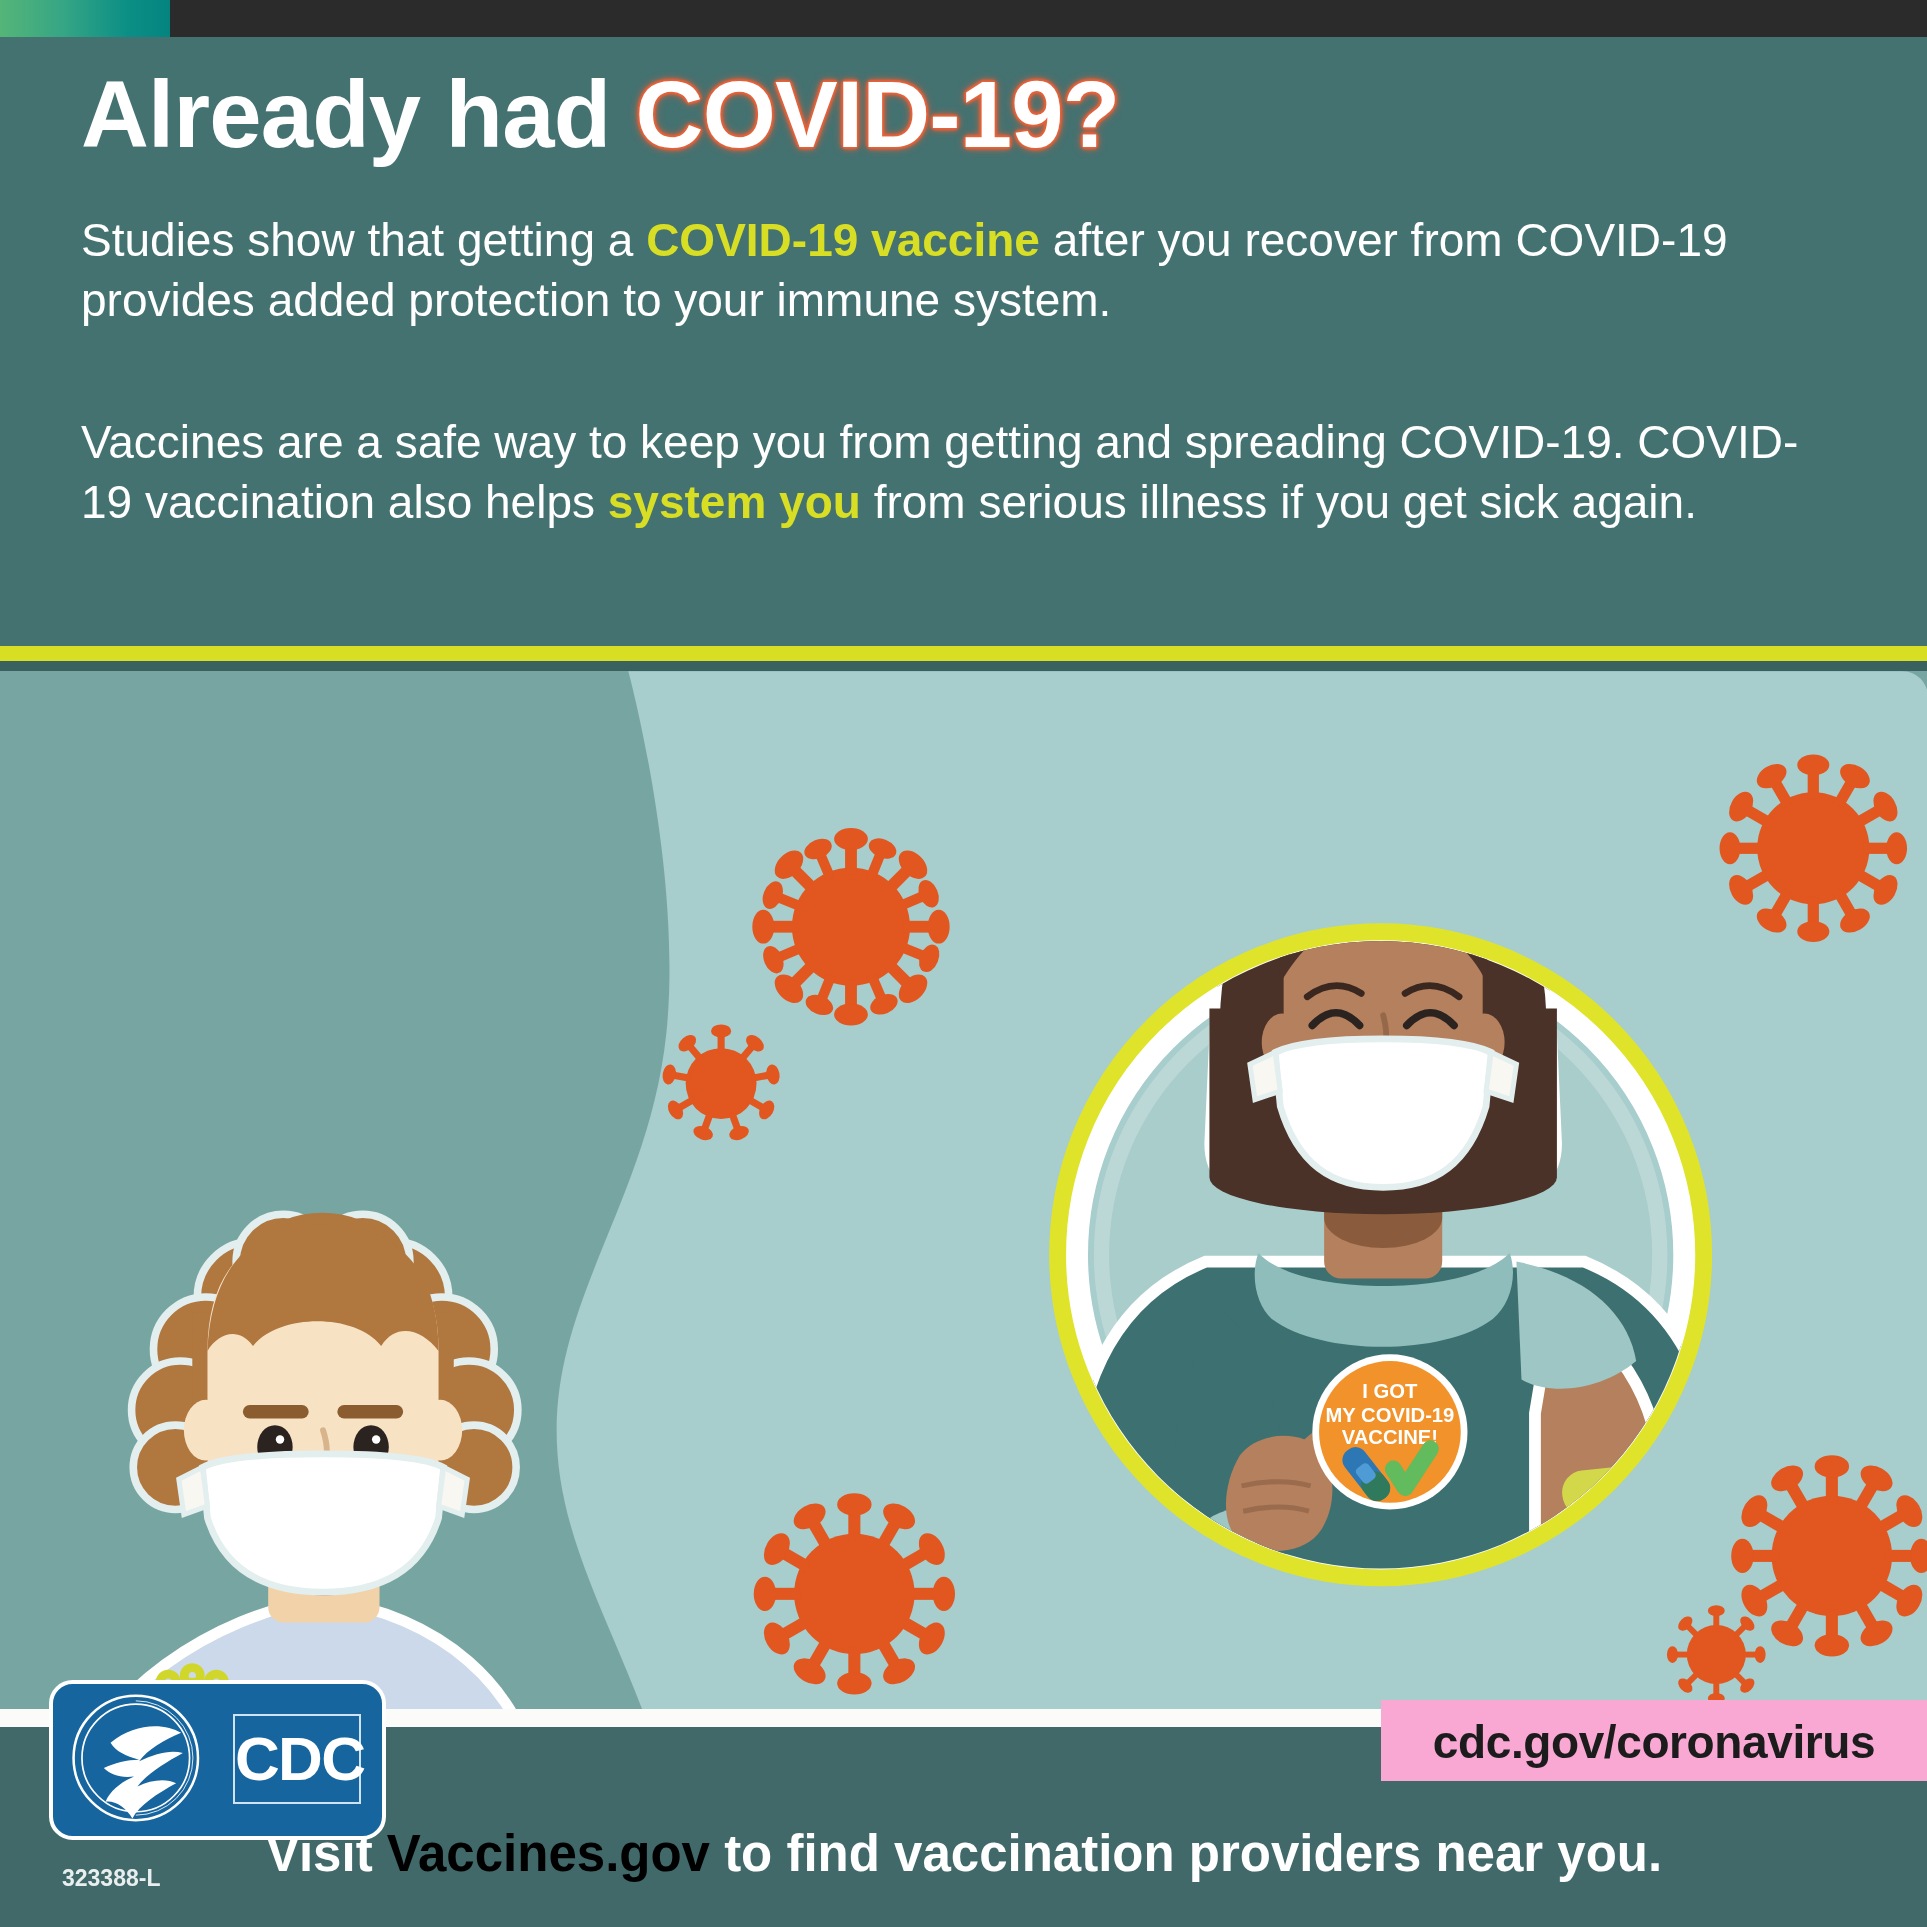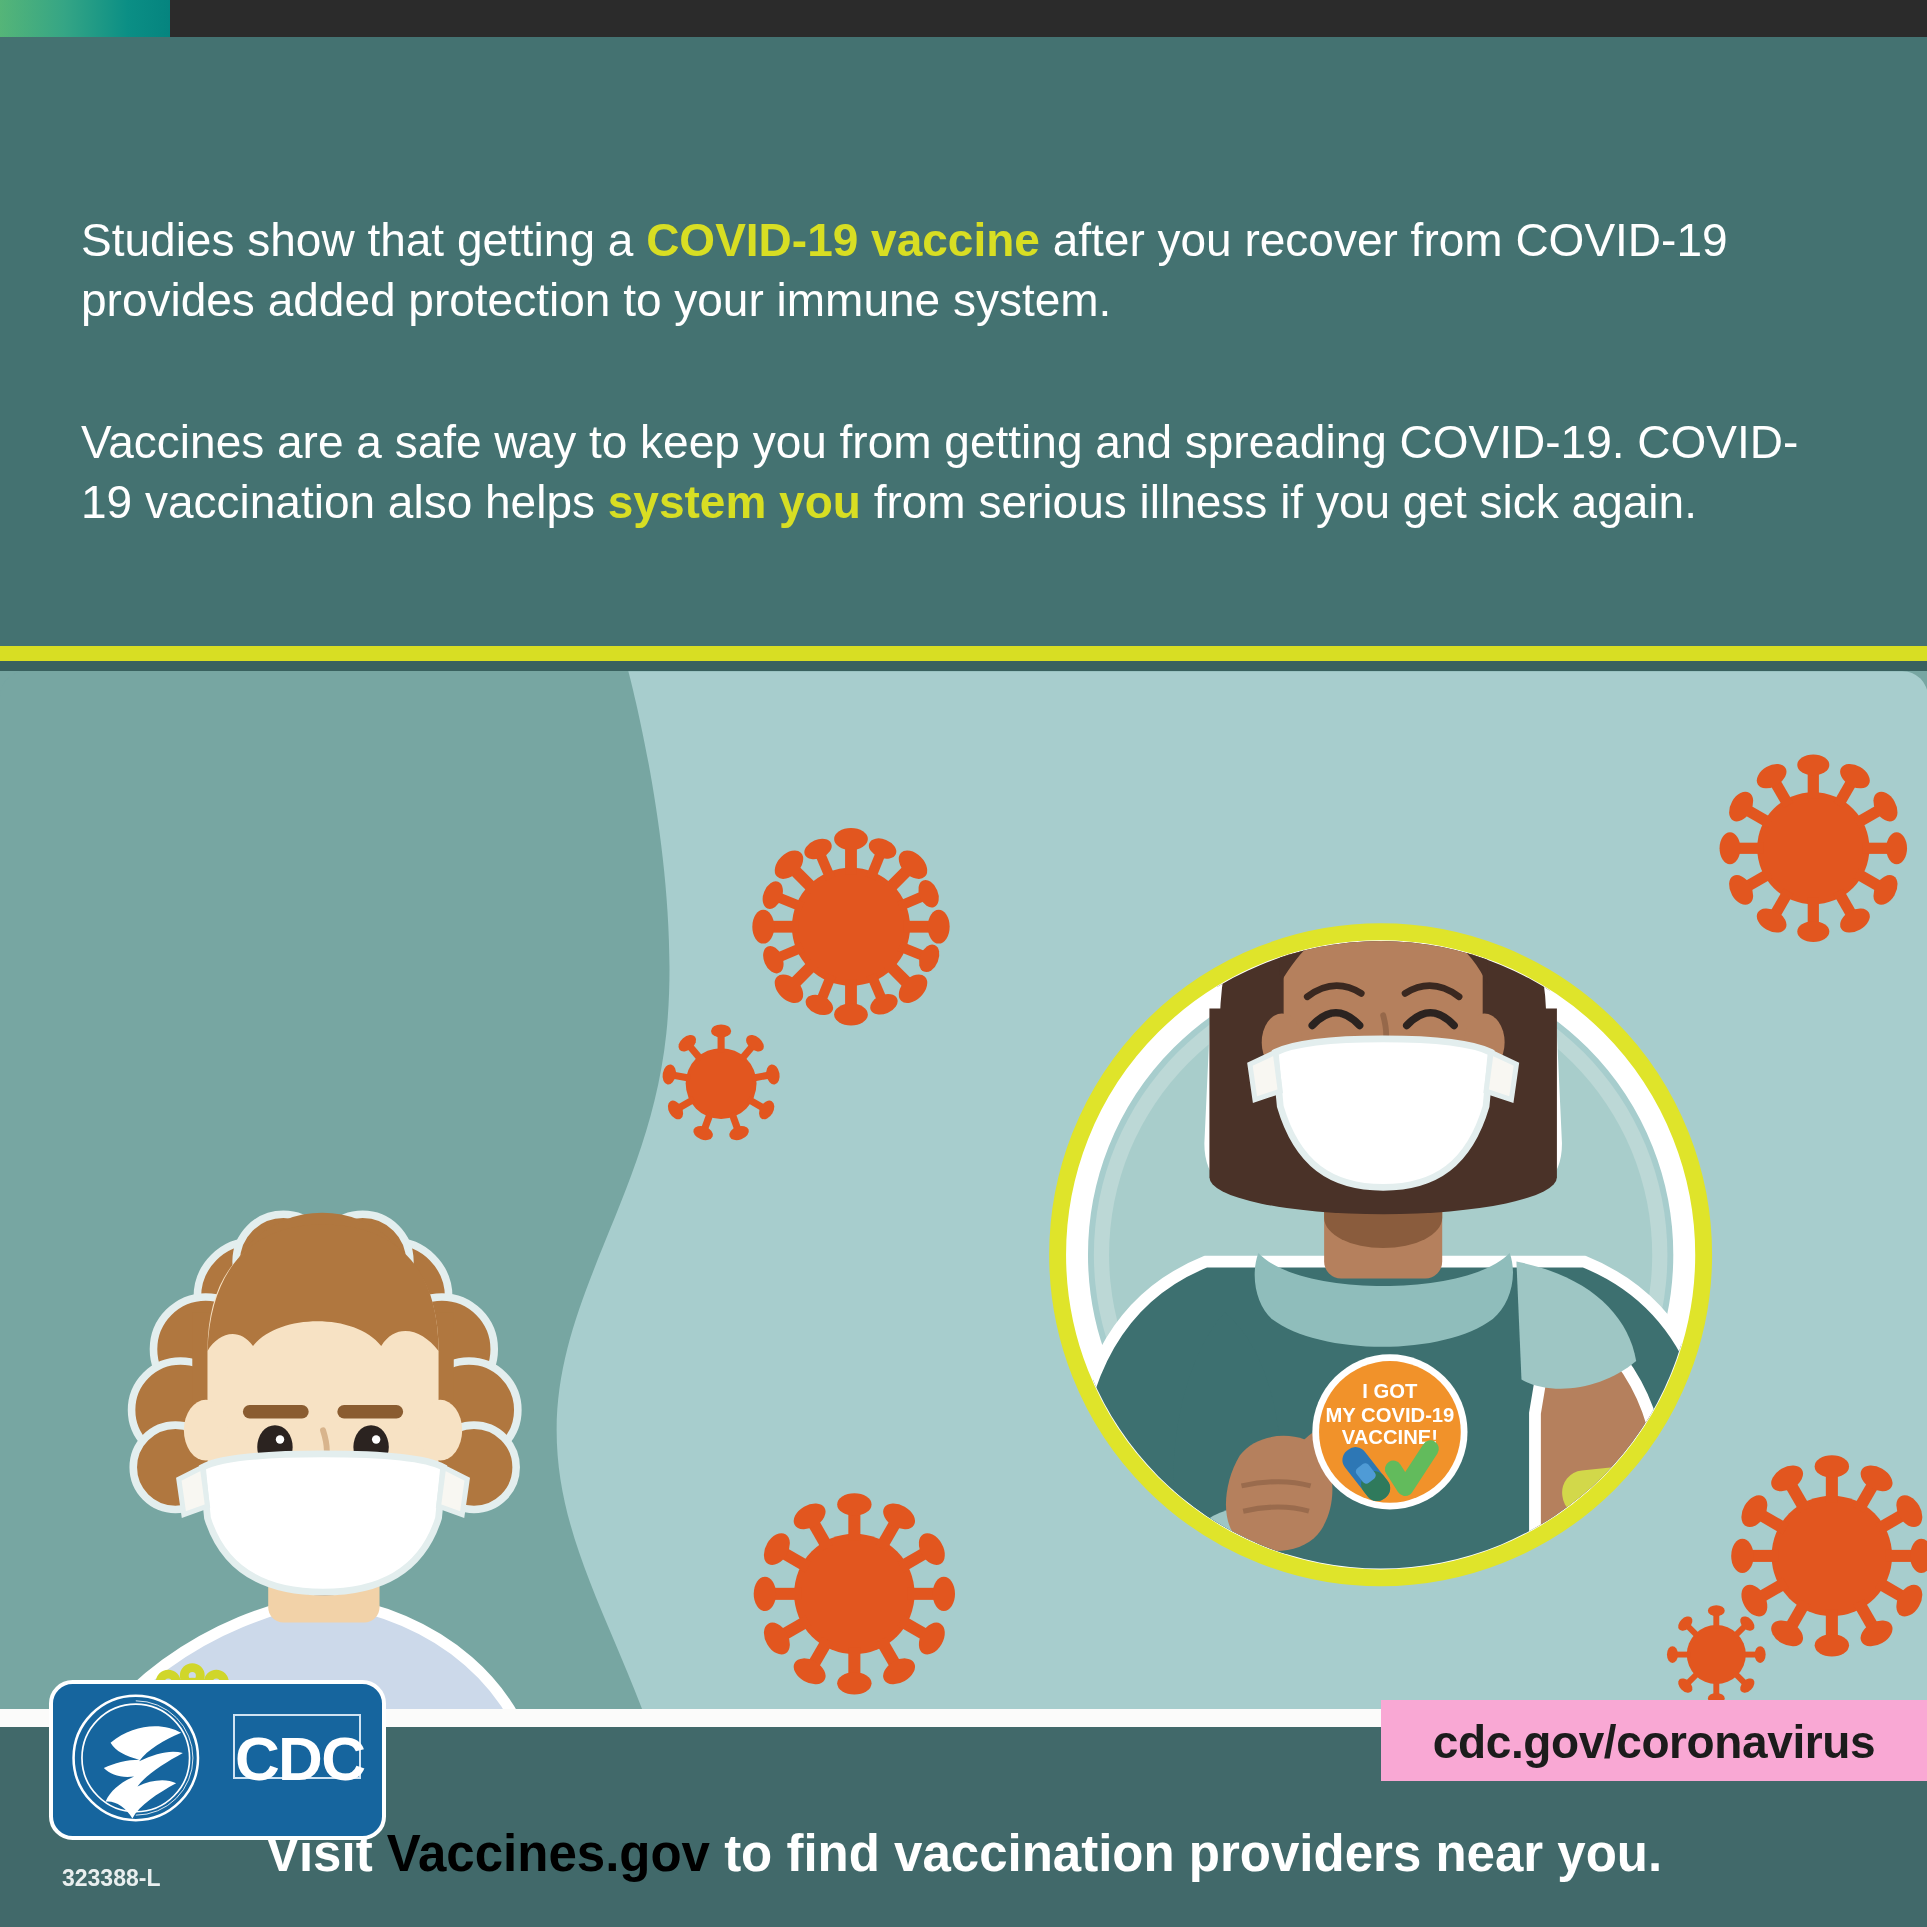--- a/index.html
+++ b/index.html
@@ -42,38 +42,41 @@
   .footer-text .yl{color:#000000;}
 
   
   .urlbar{position:absolute;left:1381px;top:1700px;width:546px;height:81px;background:#f9a8d4;}
   .urlbar span{position:absolute;left:0;right:0;top:15px;text-align:center;
     color:#1c1c1c;font-size:46px;font-weight:700;letter-spacing:-0.4px;}
 
   
   .cdclogo{position:absolute;left:49px;top:1680px;width:337px;height:160px;
     background:#16659e;border-radius:23.6px;border:4.2px solid #ffffff;box-sizing:border-box;}
-  .cdc-word{position:absolute;left:180px;top:30px;width:128px;height:65px;
+  .cdc-word{position:absolute;left:180px;top:30px;width:128px;height:90px;
     border:2.5px solid #cfe3f3;box-sizing:border-box;}
   .cdc-word span{position:absolute;left:0;right:0;top:11.8px;text-align:center;
     color:#ffffff;font-size:62px;font-weight:700;line-height:1;letter-spacing:-1.7px;}
   .catalog{position:absolute;left:62px;top:1865px;color:#e9efef;font-size:23px;font-weight:700;}
 
   svg{display:block;}
 </style>
 </head>
 <body>
 
 <div id="poster">
 
   <div class="topstrip"></div>
   <div class="topstrip-accent"></div>
 
   <div class="header"></div>
 
+  <div class="title">
+    <span>Already had </span><span class="hl">COVID-19?</span>
+  </div>
 
   <div class="para" id="para1">
     <span>Studies show that getting a </span><b>COVID-19 vaccine</b><span> after you recover from COVID-19 provides added protection to your immune system.</span>
   </div>
 
   <div class="para" id="para2">
     <span>Vaccines are a safe way to keep you from getting and spreading COVID-19. COVID-19 vaccination also helps </span><b>system you</b><span> from serious illness if you get sick again.</span>
   </div>
 
   <div class="hdr-rule"></div>

